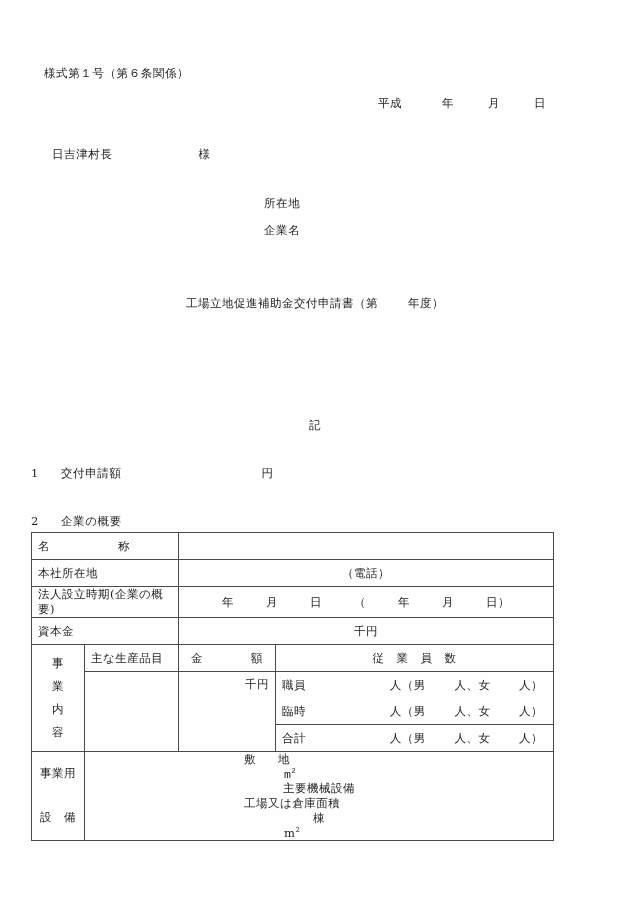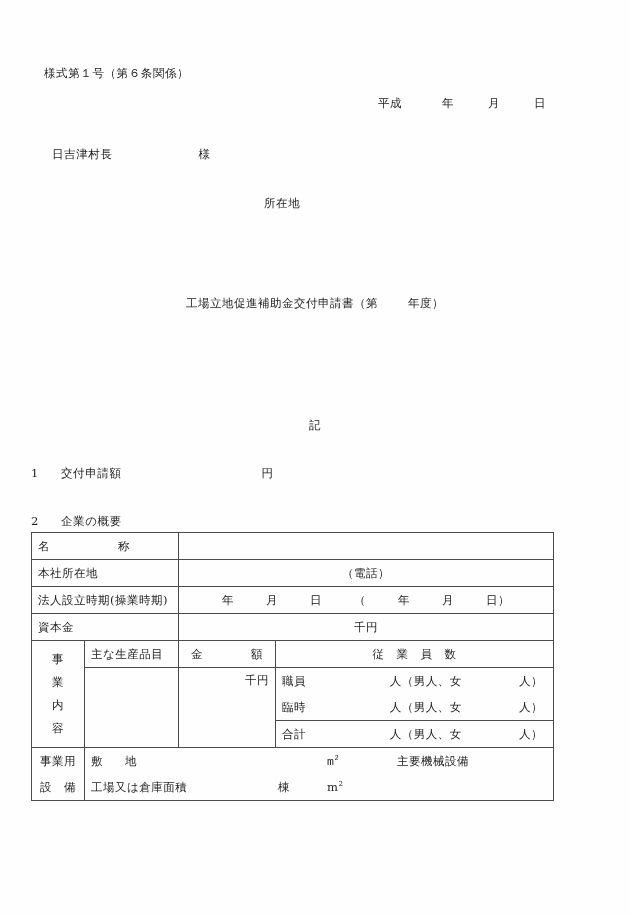--- a/index.html
+++ b/index.html
@@ -149,28 +149,29 @@
   .dc-gap { width: 32px; display: inline-block; }
 
   
   .emp-line {
     display: flex;
     align-items: center;
     width: 100%;
   }
   .emp-name { width: 56px; }
   .emp-a { width: 92px; text-align: right; }
-  .emp-b { width: 96px; text-align: left; }
+  .emp-b { width: 96px; text-align: center; }
   .emp-c { flex: 1; text-align: right; padding-right: 4px; }
 
   
   .fac-line {
     display: flex;
     align-items: center;
     width: 100%;
+    flex-direction: column;
   }
   .fac-name { width: 150px; }
   .fac-mune { width: 86px; text-align: center; }
   .fac-unit { width: 70px; }
   .fac-extra { flex: 1; }
 
   sup.sq {
     font-size: 7px;
     vertical-align: super;
   }
@@ -186,20 +187,23 @@
     <span class="g">平成</span><span class="gap-md"></span><span class="g">年</span><span class="gap-sm"></span><span class="g">月</span><span class="gap-sm"></span><span class="g">日</span>
   </div>
 
   <div class="row addressee">
     <span>日吉津村長</span><span class="hon">様</span>
   </div>
 
   <div class="applicant">
     <div class="line">
       <span>所在地</span>
+    </div>
+    <div class="line">
+      <span>企業名</span>
     </div>
   </div>
 
   <div class="row doc-title">
     <span>工場立地促進補助金交付申請書（第</span><span class="yr-gap"></span><span>年度）</span>
   </div>
 
 
   <div class="row ki">記</div>
 
@@ -226,21 +230,21 @@
         </td>
         <td colspan="2"></td>
       </tr>
 
       <tr>
         <td colspan="2">本社所在地</td>
         <td colspan="2" class="ctr">（電話）</td>
       </tr>
 
       <tr>
-        <td colspan="2">法人設立時期(操業時期)</td>
+        <td colspan="2">法人設立時期(企業の概要)</td>
         <td colspan="2">
           <div class="date-cells">
             <i>年</i>
               <span class="dc-gap"></span>
               <i>月</i>
               <span class="dc-gap"></span>
               <i>日</i>
               <span class="dc-gap"></span>
               <i>（</i>
               <span class="dc-gap"></span>

